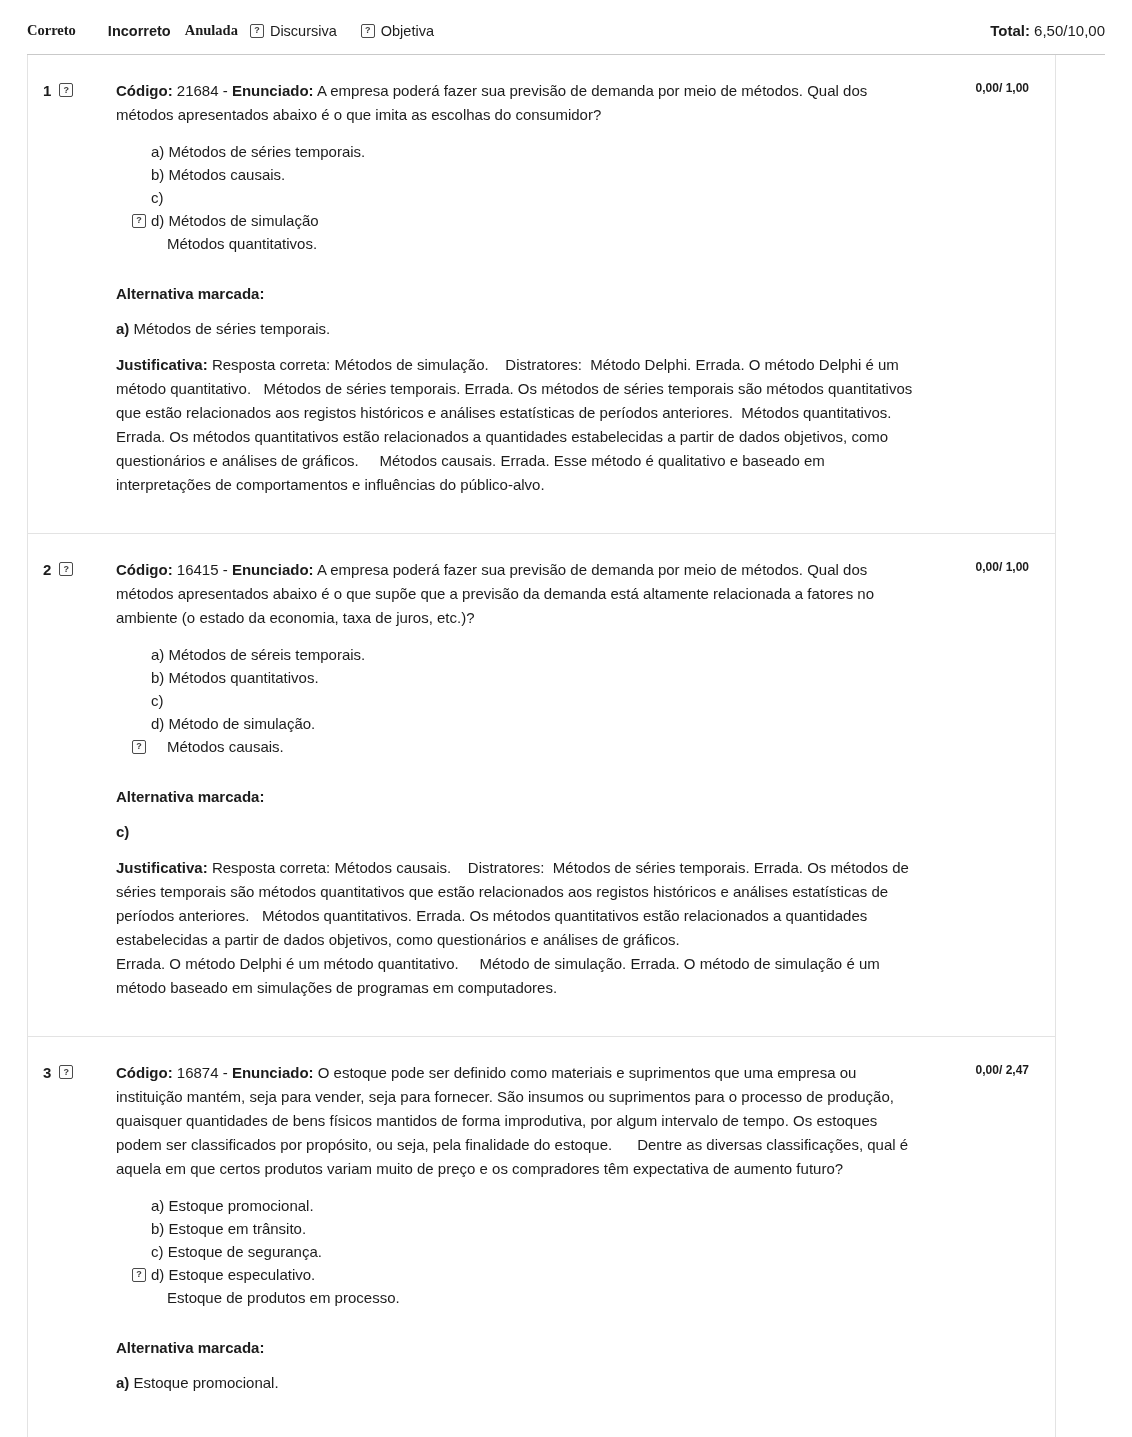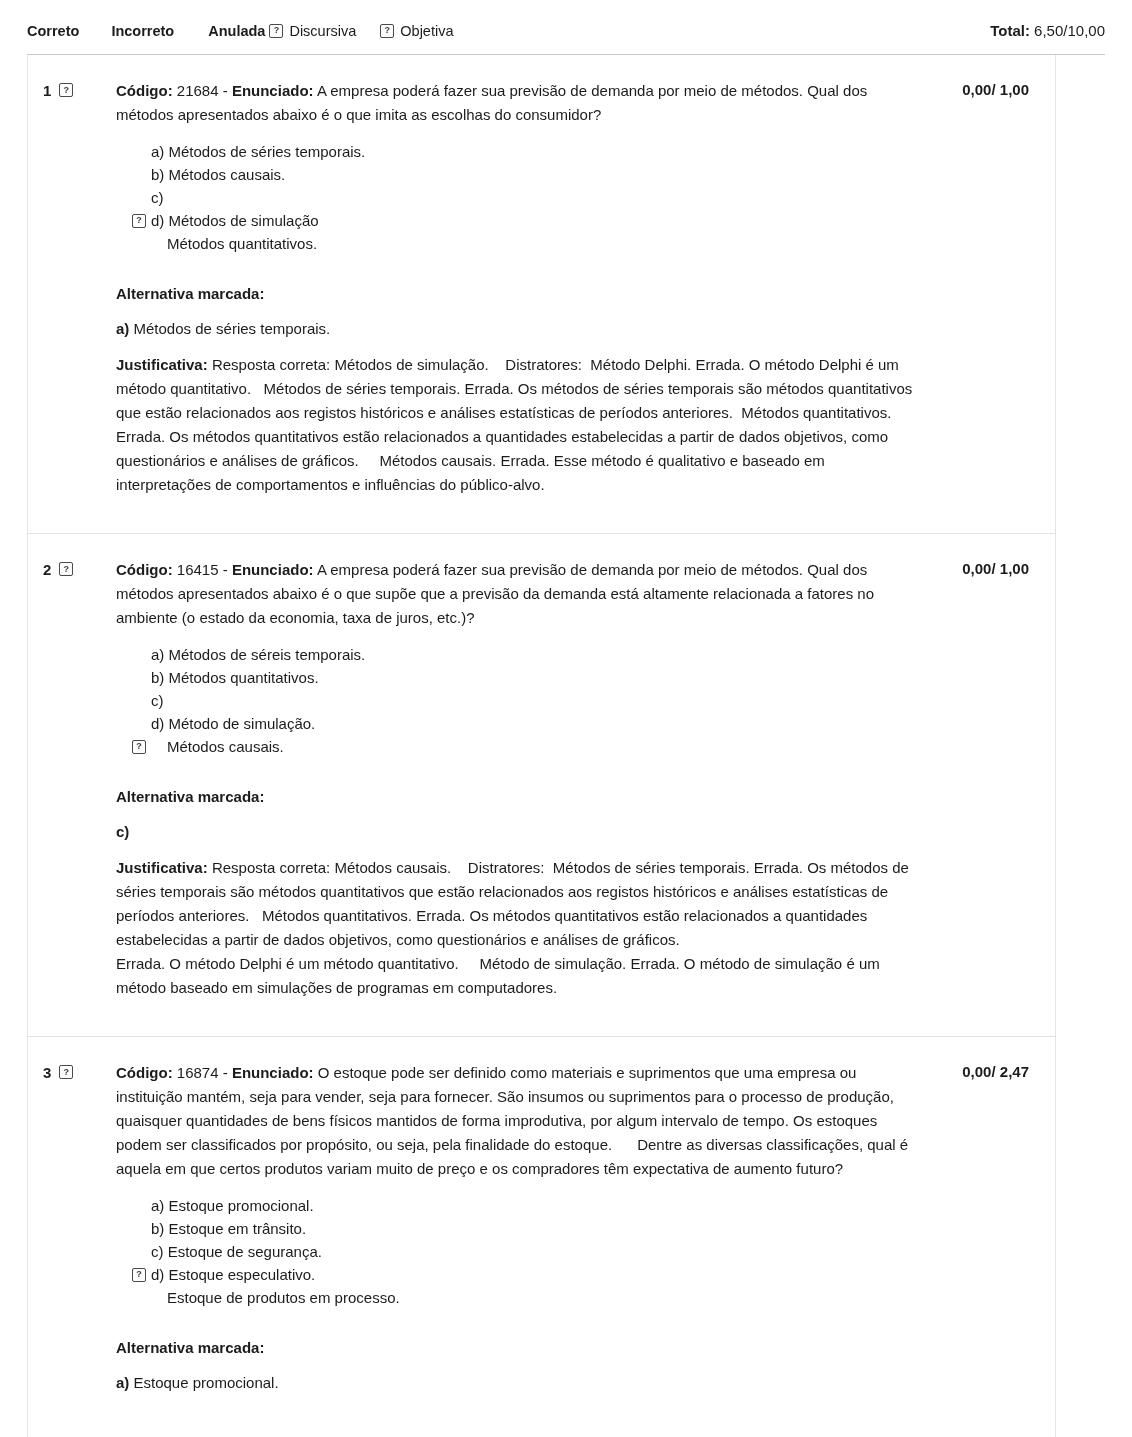--- a/index.html
+++ b/index.html
@@ -17,23 +17,23 @@
   .legend-bar {
     display: flex;
     align-items: center;
     margin: 0 27px;
     padding: 22px 0 15px 0;
     border-bottom: 1px solid #c9c9c9;
     font-size: 14.5px;
   }
   .legend-item { display: inline-flex; align-items: center; }
   .legend-strong { font-weight: 700; }
-  .lg-correto   { margin-right: 32px; }
-  .lg-incorreto { margin-right: 34px; }
-  .lg-anulada   { margin-right: 4px; }
+  .lg-correto   { margin-right: 32px; font-family: Liberation Serif, serif; }
+  .lg-incorreto { margin-right: 14px; }
+  .lg-anulada   { margin-right: 12px; font-family: Liberation Serif, serif; }
   .lg-discursiva{ margin-right: 24px; }
   .legend-item .icon-box { margin-right: 6px; }
   .total { margin-left: auto; font-size: 15px; text-align: center; }
   .total b { font-weight: 700; }
 
   
   .icon-box {
     display: inline-flex;
     align-items: center;
     justify-content: center;
@@ -67,21 +67,21 @@
   }
   .q-num { font-weight: 700; font-size: 15px; line-height: 20px; }
   .q-gutter .icon-box { margin-top: 2px; }
 
   .q-main { flex: 0 0 800px; width: 800px; line-height: 24px; }
   .q-score {
     flex: 1;
     text-align: right;
     padding: 2px 26px 0 0;
     font-weight: 700;
-    font-size: 15px;
+    font-size: 12px;
     white-space: nowrap;
   }
 
   .q-enunciado { margin: 0 0 13px 0; }
   .q-enunciado b { font-weight: 700; }
   .pre { white-space: pre-wrap; }
 
   .options { margin: 0 0 27px 0; }
   .option { display: flex; align-items: center; line-height: 23px; padding-left: 16px; }
   .icon-slot { flex: 0 0 19px; width: 19px; display: flex; align-items: center; }

